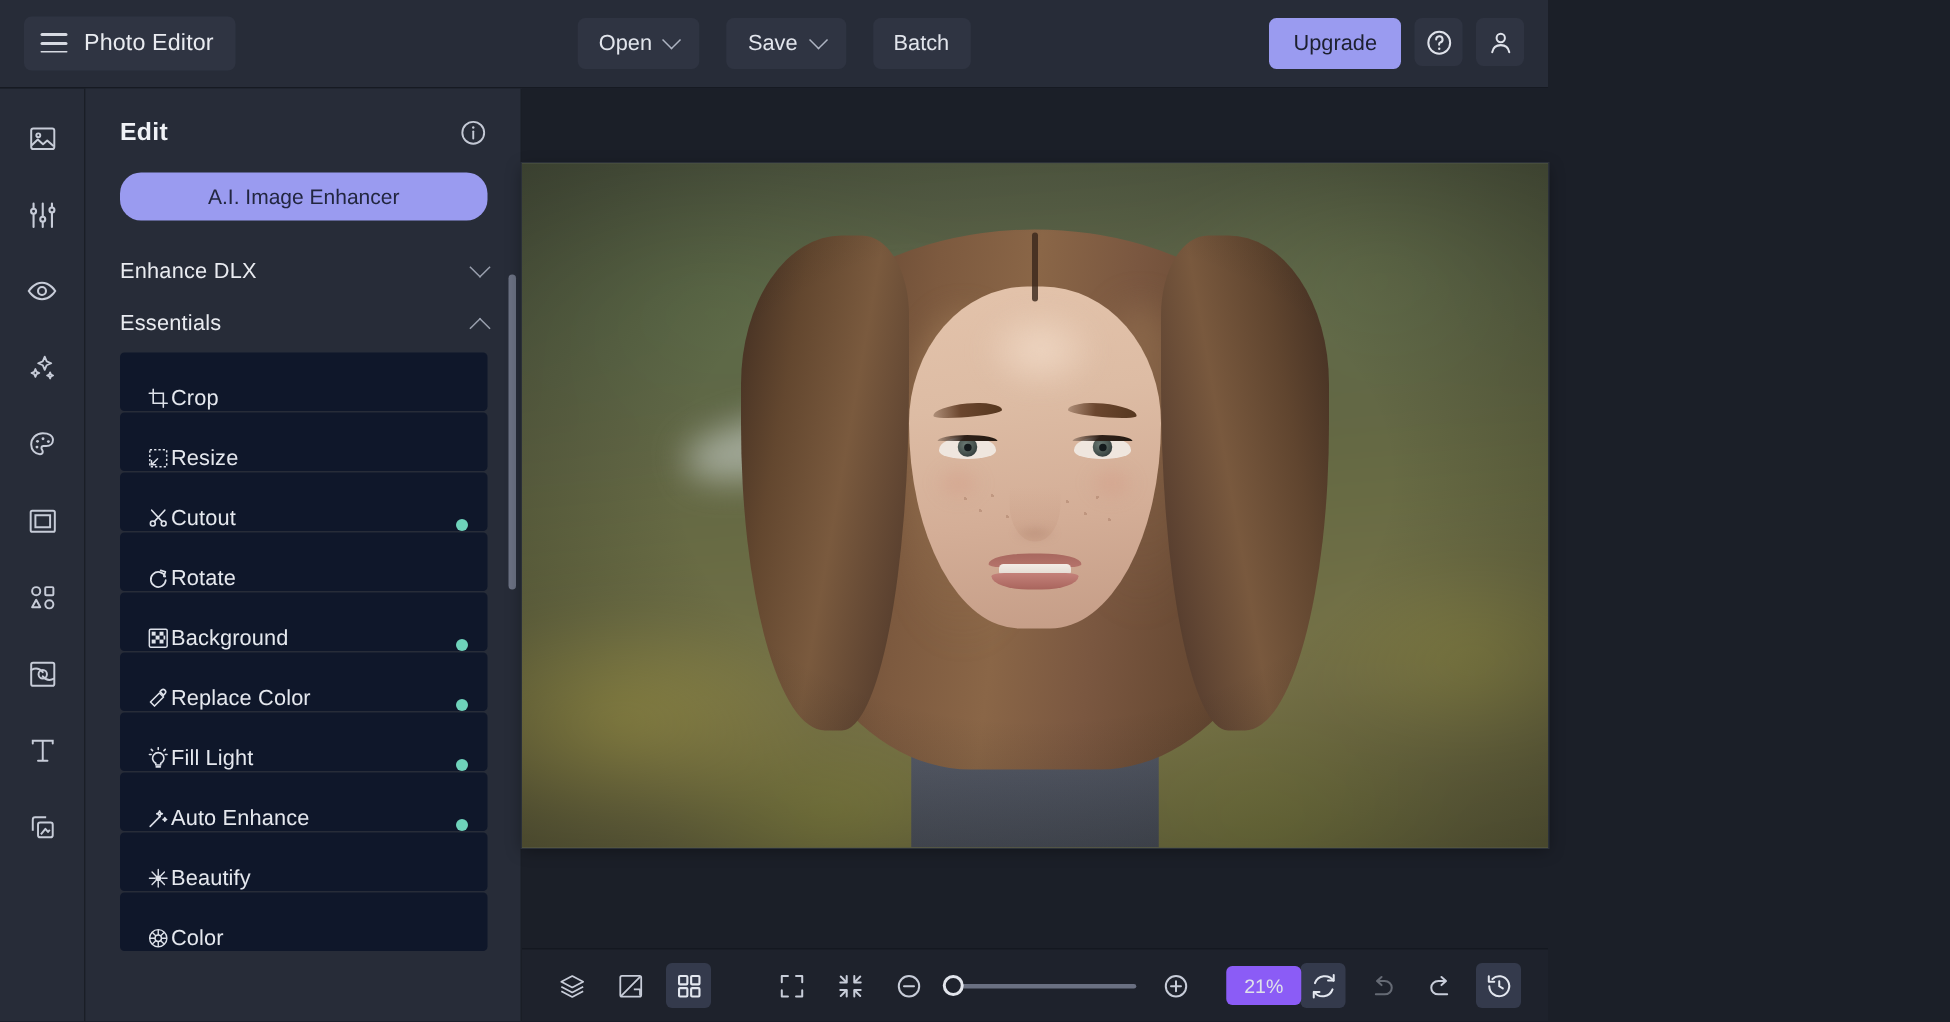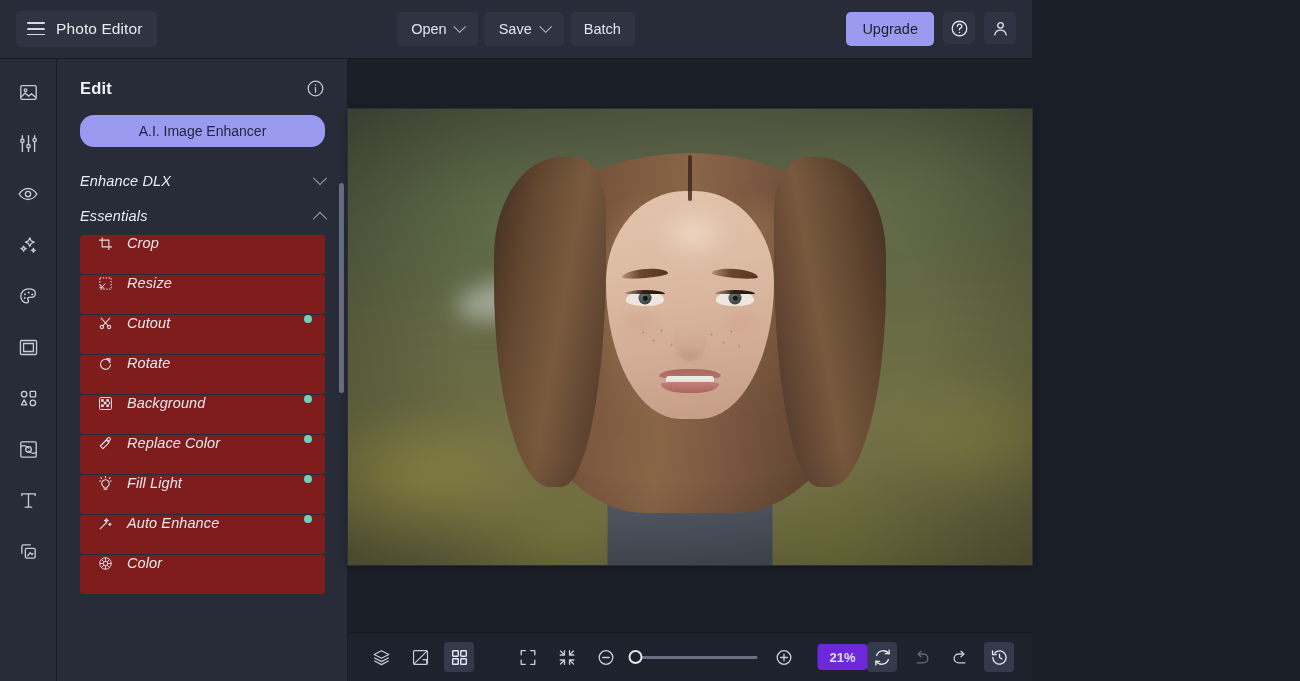--- a/index.html
+++ b/index.html
@@ -60,21 +60,21 @@
     margin-bottom: 4px;
   }
   .hamburger span:last-child { margin-bottom: 0; }
 
   .header-center {
     position: absolute;
     left: 50%;
     transform: translateX(-50%);
     display: flex;
     align-items: center;
-    gap: 6px;
+    gap: 18px;
   }
 
   .hdr-btn {
     background: #2f3442;
     border: none;
     border-radius: 5px;
     color: #e2e5ec;
     font-size: 14.5px;
     font-family: inherit;
     height: 34px;
@@ -189,21 +189,20 @@
     font-family: inherit;
     cursor: pointer;
     flex: 0 0 auto;
   }
 
   .panel-scroll {
     flex: 1;
     overflow: hidden;
     position: relative;
     margin-top: 16px;
-    font-style: italic;
   }
 
   .section-head {
     display: flex;
     align-items: center;
     justify-content: space-between;
     padding: 0 22px 0 23px;
     height: 35px;
     cursor: pointer;
   }
@@ -221,26 +220,25 @@
   .chev.up   { transform: rotate(-135deg) translate(-2px,-2px); }
 
   .tool-list {
     padding: 2px 22px 0 23px;
     display: flex;
     flex-direction: column;
     gap: 1px;
   }
   .tool-row {
     height: 39px;
-    background: #7f1d1d;
+    background: #0f172a;
     border-radius: 3px;
     display: flex;
-    align-items: flex-start;
+    align-items: flex-end;
     padding: 0 13px 0 17px;
-    gap: 13px;
     cursor: pointer;
     position: relative;
   }
   .tool-ico {
     width: 17px; height: 17px;
     flex: 0 0 17px;
     display: flex; align-items: center; justify-content: center;
   }
   .tool-ico svg { display: block; }
   .tool-label {
@@ -605,33 +603,32 @@
     left: 4px;
     top: 50%;
     transform: translate(-50%,-50%);
     width: 14px; height: 14px;
     border-radius: 50%;
     border: 2px solid #e2e5ec;
     background: #1e222c;
     cursor: grab;
   }
   .zoom-box {
-    background: #6d28d9;
+    background: #8b5cf6;
     border-radius: 4px;
     color: #dfe2ea;
     font-size: 13px;
     height: 26px;
     min-width: 50px;
     padding: 0 9px;
     display: flex;
     align-items: center;
     justify-content: center;
     margin-left: 10px;
     cursor: pointer;
-    font-weight: bold;
   }
   .tb-right {
     margin-left: auto;
     display: flex;
     align-items: center;
     gap: 9px;
   }
 </style>
 </head>
 <body>
@@ -883,20 +880,32 @@
               <svg width="15" height="15" viewBox="0 0 24 24" fill="none" stroke="#dde1e9" stroke-width="1.7">
                 <path d="M3.4 20.6L14 10" stroke-linecap="round"></path>
                 <path d="M13.4 4.2l.9 2.1 2.1.9-2.1.9-.9 2.1-.9-2.1-2.1-.9 2.1-.9z" stroke-linejoin="round"></path>
                 <path d="M19 11.4l.6 1.3 1.3.6-1.3.6-.6 1.3-.6-1.3-1.3-.6 1.3-.6z" stroke-linejoin="round"></path>
               </svg>
             </span>
             <span class="tool-label">Auto Enhance</span>
             <span class="dot"></span>
           </div>
 
+          <div class="tool-row">
+            <span class="tool-ico">
+              <svg width="15" height="15" viewBox="0 0 24 24" fill="#dde1e9" stroke="#dde1e9" stroke-width="1.5">
+                <circle cx="12" cy="12" r="2.4"></circle>
+                <g stroke-linecap="round" fill="none">
+                  <path d="M12 2.6v5.6M12 15.8v5.6M2.6 12h5.6M15.8 12h5.6
+                           M5.4 5.4l3.9 3.9M14.7 14.7l3.9 3.9M18.6 5.4l-3.9 3.9M9.3 14.7l-3.9 3.9"></path>
+                </g>
+              </svg>
+            </span>
+            <span class="tool-label">Beautify</span>
+          </div>
 
           <div class="tool-row">
             <span class="tool-ico">
               <svg width="15" height="15" viewBox="0 0 24 24" fill="none" stroke="#dde1e9" stroke-width="1.5">
                 <circle cx="12" cy="12" r="9.2"></circle>
                 <circle cx="12" cy="12" r="3.4"></circle>
                 <path d="M12 2.8v5.8M12 15.4v5.8M2.8 12h5.8M15.4 12h5.8
                          M5.5 5.5l4.1 4.1M14.4 14.4l4.1 4.1M18.5 5.5l-4.1 4.1M9.6 14.4l-4.1 4.1"></path>
               </svg>
             </span>

